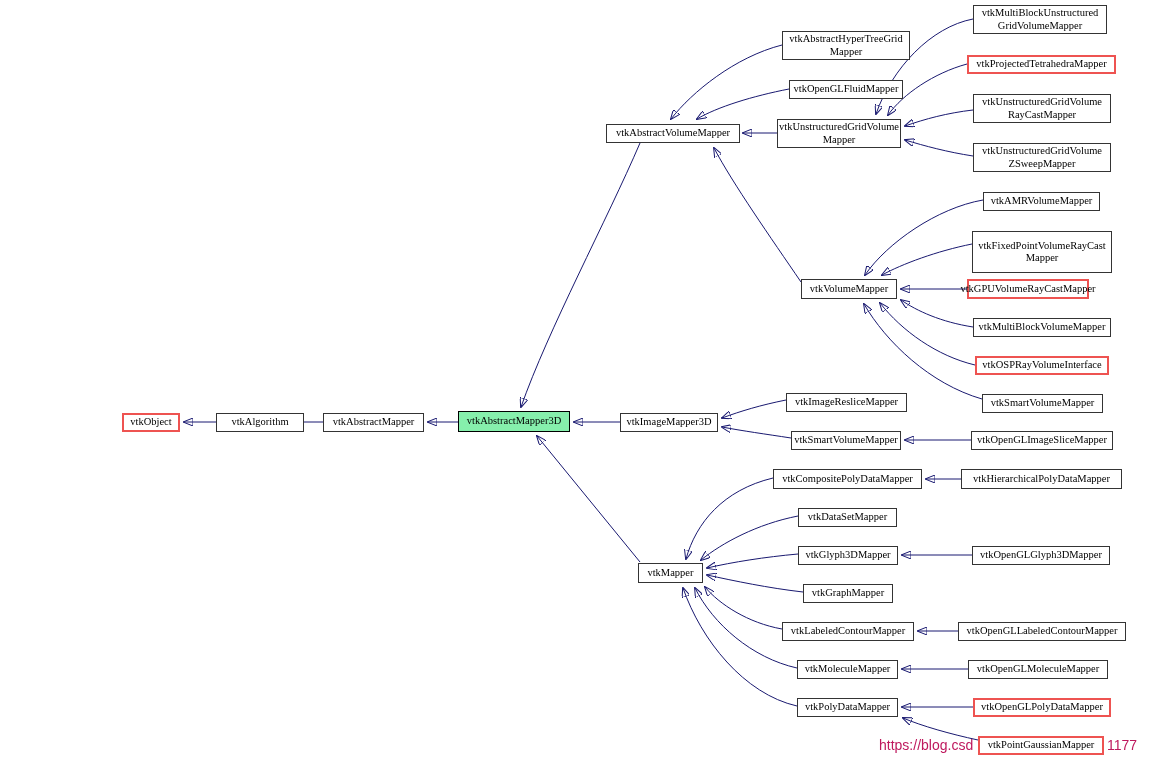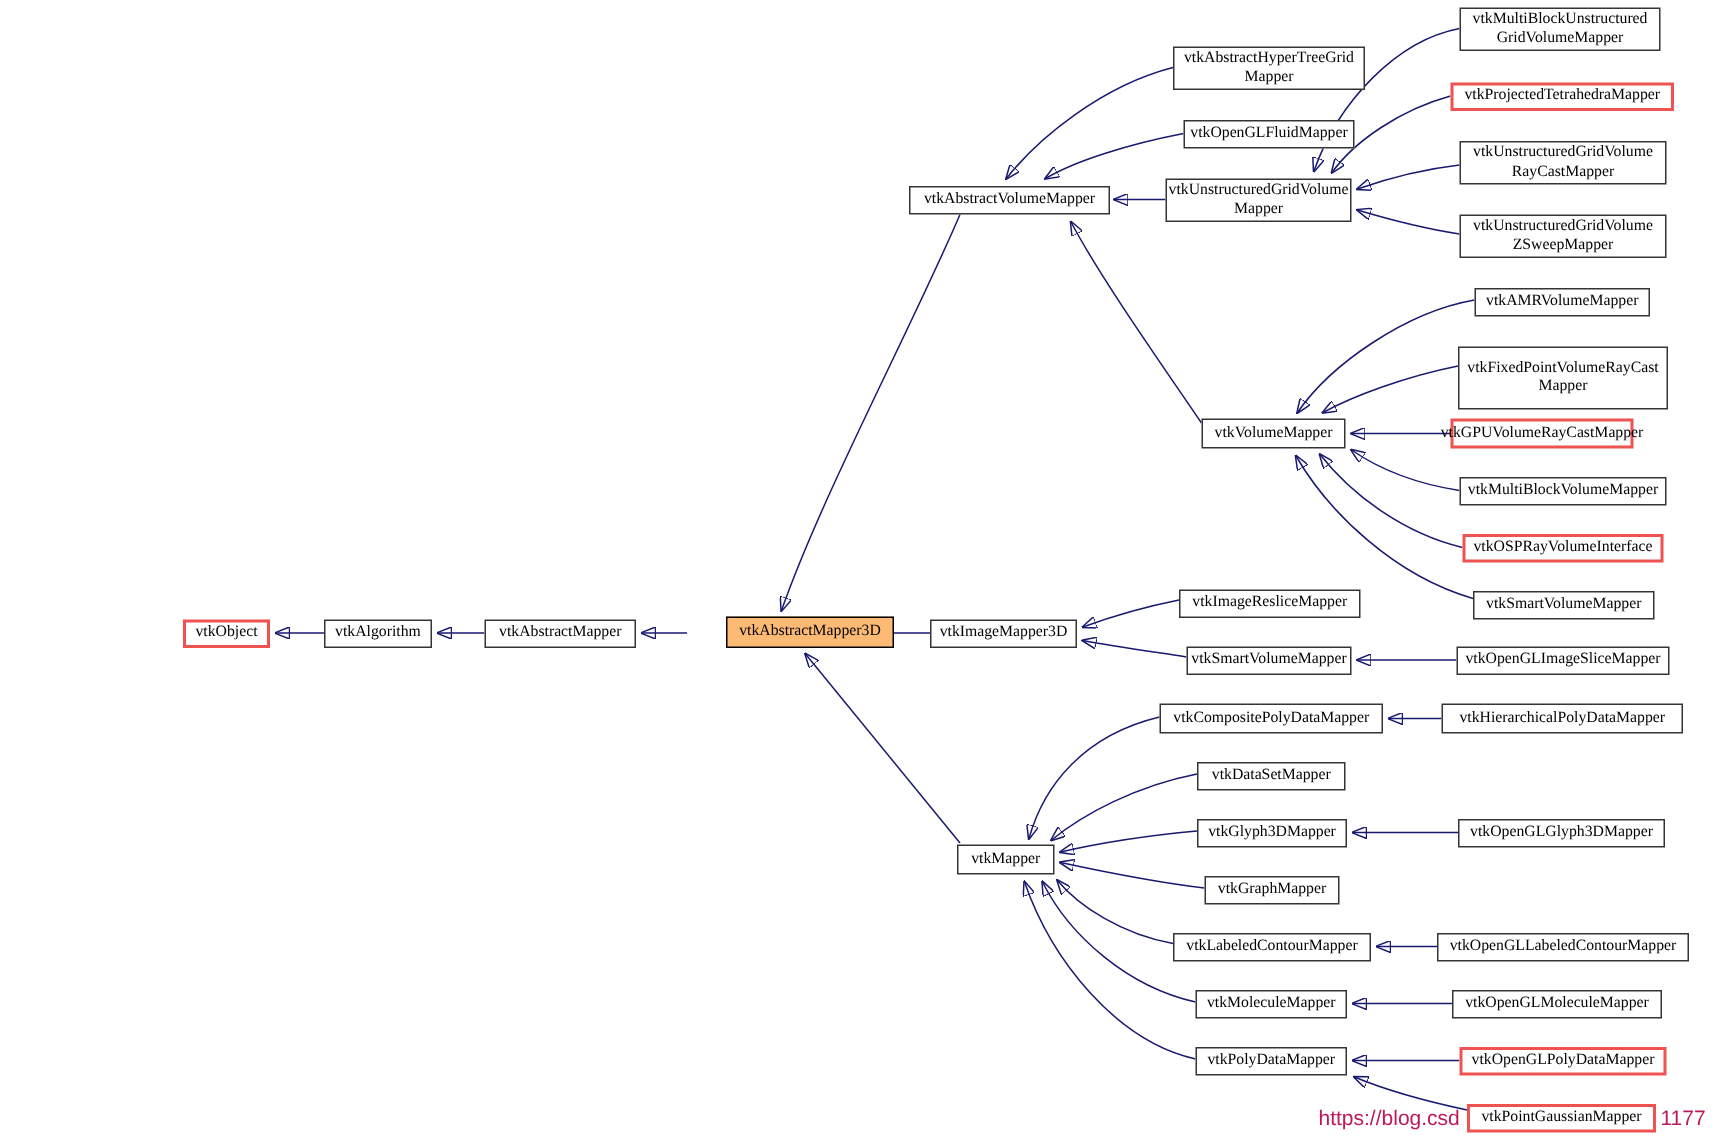--- a/index.html
+++ b/index.html
@@ -5,21 +5,21 @@
   html,body{margin:0;padding:0;background:#ffffff;}
   .canvas{position:relative;width:1150px;height:763px;background:#ffffff;overflow:hidden;
           font-family:"Liberation Sans",sans-serif;}
   .edges{position:absolute;left:0;top:0;z-index:2;}
   .edges path{fill:none;stroke:#191970;stroke-width:1;}
   .node{position:absolute;z-index:3;box-sizing:border-box;background:#ffffff;
         border:1px solid #343434;color:#000;font-size:10.5px;line-height:12.5px;
         display:flex;align-items:center;justify-content:center;text-align:center;
         white-space:pre-line;cursor:pointer;font-family:Liberation Serif, serif;}
   .node.red{border:2px solid #ee5351;}
-  .node.selected{background:#fdba74;border:1px solid #000;margin-left:26px;}
+  .node.selected{background:#86efac;border:1px solid #000;}
   .watermark{position:absolute;z-index:1;color:#be185d;font-size:14px;white-space:nowrap;}
   .wm-left{left:879px;top:737px;}
   .wm-right{left:1107px;top:737px;}
 </style>
 </head>
 <body>
 
 <div class="canvas">
 
   <div class="watermark wm-left">https://blog.csd</div>
@@ -63,21 +63,21 @@
     <path marker-end="url(#arrow)" d="M782,629 C748,623 719,604 705,587"></path>
     <path marker-end="url(#arrow)" d="M958,631 L918,631"></path>
     <path marker-end="url(#arrow)" d="M797,668 C752,658 713,624 695,588"></path>
     <path marker-end="url(#arrow)" d="M968,669 L902,669"></path>
     <path marker-end="url(#arrow)" d="M797,706 C744,694 701,640 683,588"></path>
     <path marker-end="url(#arrow)" d="M973,707 L902,707"></path>
     <path marker-end="url(#arrow)" d="M978,740 C950,734 922,726 903,718"></path>
   </svg>
 
   <div class="node red" style="left:122px;top:413px;width:58px;height:19px">vtkObject</div>
-  <div class="node" style="left:216px;top:413px;width:72px;height:19px">vtkAlgorithm</div>
+  <div class="node" style="left:216px;top:413px;width:88px;height:19px">vtkAlgorithm</div>
   <div class="node" style="left:323px;top:413px;width:101px;height:19px">vtkAbstractMapper</div>
   <div class="node selected" style="left:458px;top:411px;width:112px;height:21px">vtkAbstractMapper3D</div>
   <div class="node" style="left:606px;top:124px;width:134px;height:19px">vtkAbstractVolumeMapper</div>
   <div class="node" style="left:620px;top:413px;width:98px;height:19px">vtkImageMapper3D</div>
   <div class="node" style="left:638px;top:563px;width:65px;height:20px">vtkMapper</div>
   <div class="node" style="left:782px;top:31px;width:128px;height:29px">vtkAbstractHyperTreeGrid
 Mapper</div>
   <div class="node" style="left:789px;top:80px;width:114px;height:19px">vtkOpenGLFluidMapper</div>
   <div class="node" style="left:777px;top:119px;width:124px;height:29px">vtkUnstructuredGridVolume
 Mapper</div>

